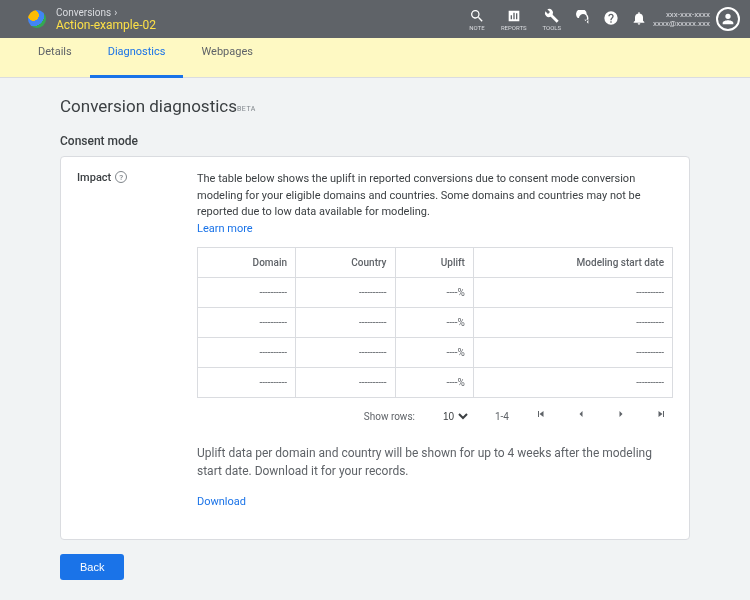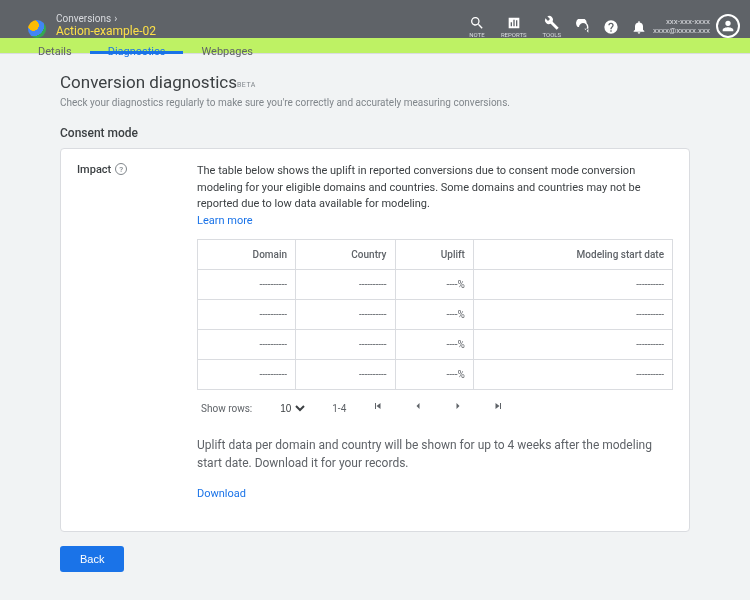--- a/index.html
+++ b/index.html
@@ -1,51 +1,51 @@
 <!DOCTYPE html>
 <html><head>
 <meta charset="utf-8">
 <style>
 *{box-sizing:border-box;margin:0;padding:0}
 body{font-family:Roboto,Arial,sans-serif;background:#f1f3f4;color:#3c4043;font-size:12px;width:750px;height:600px;overflow:hidden}
-.topbar{background:#5f6368;color:#fff;height:38px;display:flex;align-items:flex-end;padding:0 10px}
+.topbar{background:#5f6368;color:#fff;height:38px;display:flex;align-items:center;padding:0 10px}
 .topbar .back{cursor:pointer;padding:4px}
 .topbar .logo{width:18px;height:18px;margin:0 10px;background:radial-gradient(circle at 30% 30%,#fbbc04 30%,#4285f4 31% 60%,#34a853 61%);border-radius:50%}
 .topbar .crumb{font-size:10px;color:#dadce0}
 .topbar .crumb .sep{margin:0 3px}
 .topbar .title{font-size:12px;color:#fde047}
 .topbar .spacer{flex:1}
 .topbar .tool{display:flex;flex-direction:column;align-items:center;margin:0 8px;cursor:pointer;font-size:6px;color:#dadce0}
 .topbar .tool svg,.topbar .icn svg{width:16px;height:16px;fill:#fff}
 .topbar .icn{margin:0 6px;cursor:pointer}
 .topbar .acct{display:flex;align-items:center}
 .topbar .acct-text{font-size:8px;text-align:right;color:#dadce0;margin-right:6px}
 .topbar .avatar{width:24px;height:24px;border:2px solid #fff;border-radius:50%;display:flex;align-items:center;justify-content:center}
 .topbar .avatar svg{width:16px;height:16px;fill:#fff}
-.subnav{background:#bef264;border-bottom:1px solid #dadce0;display:flex;padding:0 20px;height:16px}
+.subnav{background:#fef9c3;border-bottom:1px solid #dadce0;display:flex;padding:0 20px;height:40px}
 .subnav .tab{padding:0 18px;line-height:28px;font-size:11px;color:#5f6368;cursor:pointer}
 .subnav .tab.active{color:#1a73e8;border-bottom:3px solid #1a73e8;margin-bottom:-1px}
 .page{padding:18px 60px}
 .page h1{font-size:17px;font-weight:400;color:#3c4043;display:inline-block}
 .beta{font-size:7px;color:#80868b;letter-spacing:.5px;vertical-align:middle}
 .sub{font-size:10px;color:#80868b;margin-top:5px}
 .h2{font-size:12px;font-weight:500;color:#3c4043;margin:18px 0 8px}
 .card{background:#fff;border:1px solid #dadce0;border-radius:4px;padding:14px 16px}
 .row{display:flex;margin-bottom:14px}
 .row .label{width:120px;font-size:11px;color:#3c4043;font-weight:500;display:flex;align-items:flex-start;gap:4px}
 .row .body{flex:1;font-size:11px;color:#3c4043;line-height:1.5}
 .check{width:12px;height:12px;background:#1e8e3e;border-radius:50%;display:inline-flex;align-items:center;justify-content:center;margin-right:8px;vertical-align:-2px}
 .check::after{content:"";width:5px;height:3px;border-left:1.5px solid #fff;border-bottom:1.5px solid #fff;transform:rotate(-45deg);margin-top:-1px}
 .link{color:#1a73e8;cursor:pointer}
 .help-ic{width:12px;height:12px;border:1px solid #80868b;border-radius:50%;display:inline-flex;align-items:center;justify-content:center;font-size:8px;color:#80868b;cursor:pointer}
 table{width:100%;border-collapse:collapse;font-size:10px;margin-top:10px}
 th,td{border:1px solid #dadce0;padding:7px 8px;text-align:right;color:#5f6368}
 th{font-weight:500}
 th.r,td.r{text-align:right}
-.pager{display:flex;align-items:center;gap:24px;font-size:10px;color:#5f6368;padding:8px 4px}
+.pager{display:flex;align-items:center;justify-content:flex-end;gap:24px;font-size:10px;color:#5f6368;padding:8px 4px}
 .pager select{border:none;font-size:10px;color:#3c4043;background:transparent}
 .pager .pbtn{cursor:pointer;padding:2px}
 .pager .pbtn svg{width:12px;height:12px;fill:#5f6368}
 .note{font-size:12px;color:#5f6368;margin-top:10px;line-height:1.5}
 .dl{color:#1a73e8;font-size:11px;margin-top:14px;cursor:pointer;display:inline-block}
 .backbtn{background:#1a73e8;color:#fff;border:none;border-radius:3px;font-size:11px;padding:7px 20px;margin-top:14px;cursor:pointer}
 </style>
 </head>
 <body>
 
@@ -100,21 +100,20 @@
 </div>
 
 <div class="subnav">
   <div class="tab">Details</div>
   <div class="tab active">Diagnostics</div>
   <div class="tab">Webpages</div>
 </div>
 
 <div class="page">
   <h1>Conversion diagnostics</h1><span class="beta">BETA</span>
-  <div class="sub">Check your diagnostics regularly to make sure you're correctly and accurately measuring conversions.</div>
 
   <div class="h2">Consent mode</div>
 
   <div class="card">
 
     <div class="row">
       <div class="label">
         <span>Impact</span>
         <span class="help-ic">?</span>
       </div>

